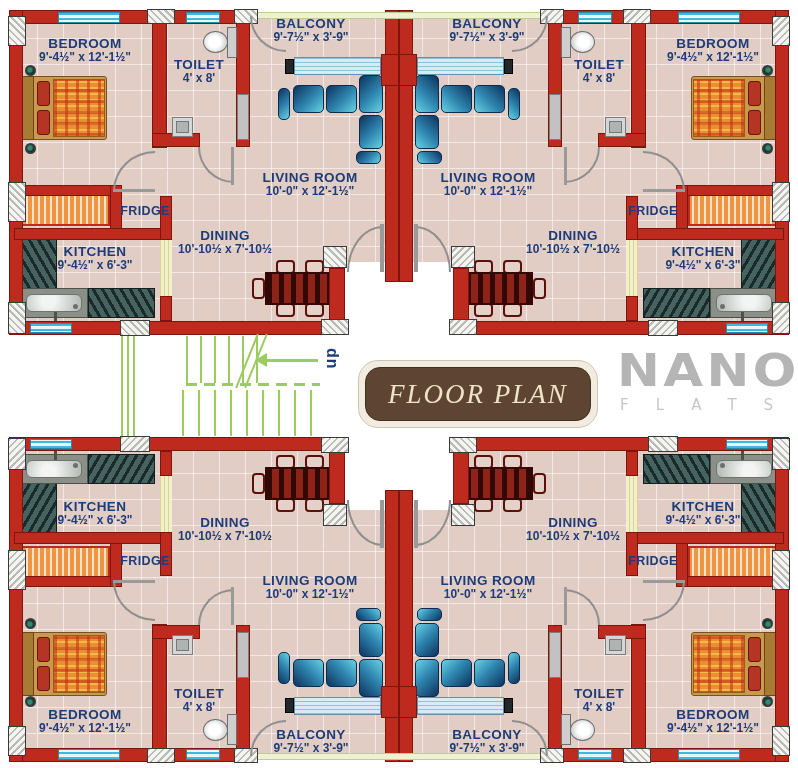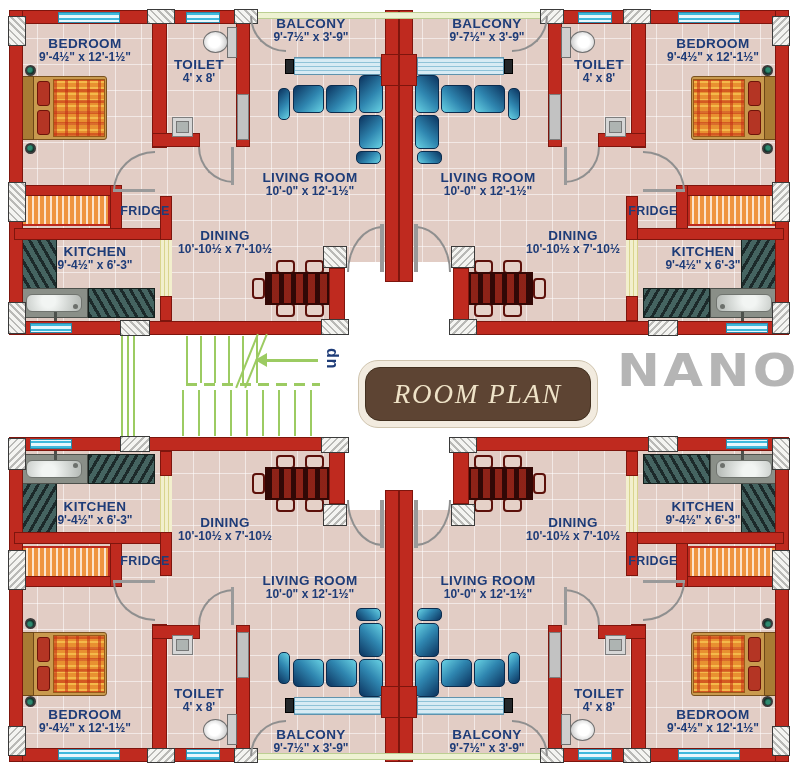--- a/index.html
+++ b/index.html
@@ -218,26 +218,27 @@
     <span class="s gdiag" style="left:255px;top:332px"></span>
     <span class="s g" style="left:266px;top:359px;width:52px;height:3px"></span>
     <span class="s ahead" style="left:255px;top:353px"></span>
     <span class="s gdash" style="left:186px;top:383px;width:134px;height:3px"></span>
     <span class="s gflight2" style="left:182px;top:390px;width:140px;height:46px"></span>
     <span class="uplbl" style="left:322px;top:347px">up</span>
   </div>
 
   <div class="badge">
     <div class="badge-in">
-      <span>ROOM PLAN</span>
+      <span>FLOOR PLAN</span>
     </div>
   </div>
 
   <div class="logo">
     <div class="logo-name">NANO</div>
+    <div class="logo-sub">FLATS</div>
   </div>
 
 <div class="unit flip-x" style="left: 399px; top: 10px;">
     <span class="s floor" style="left:2px;top:2px;width:386px;height:321px"></span>
 
     <span class="s wardrobe" style="left:9px;top:183px;width:92px;height:33px"></span>
     <span class="s granite" style="left:9px;top:222px;width:39px;height:58px"></span>
     <span class="s granite" style="left:79px;top:278px;width:67px;height:30px"></span>
     <span class="s sinkbox" style="left:11px;top:278px;width:68px;height:30px">
         <i></i>

